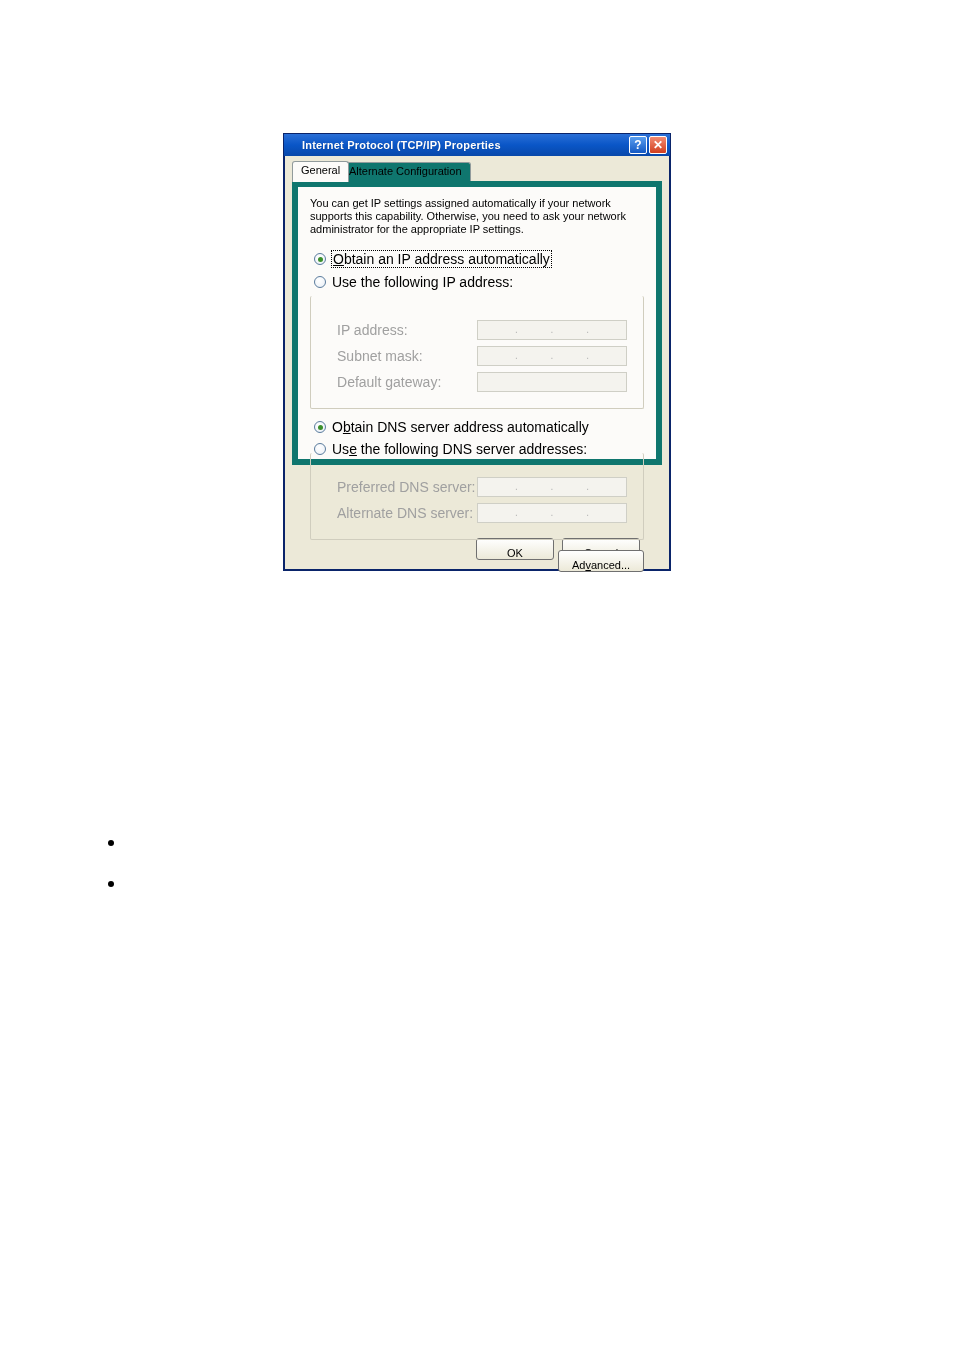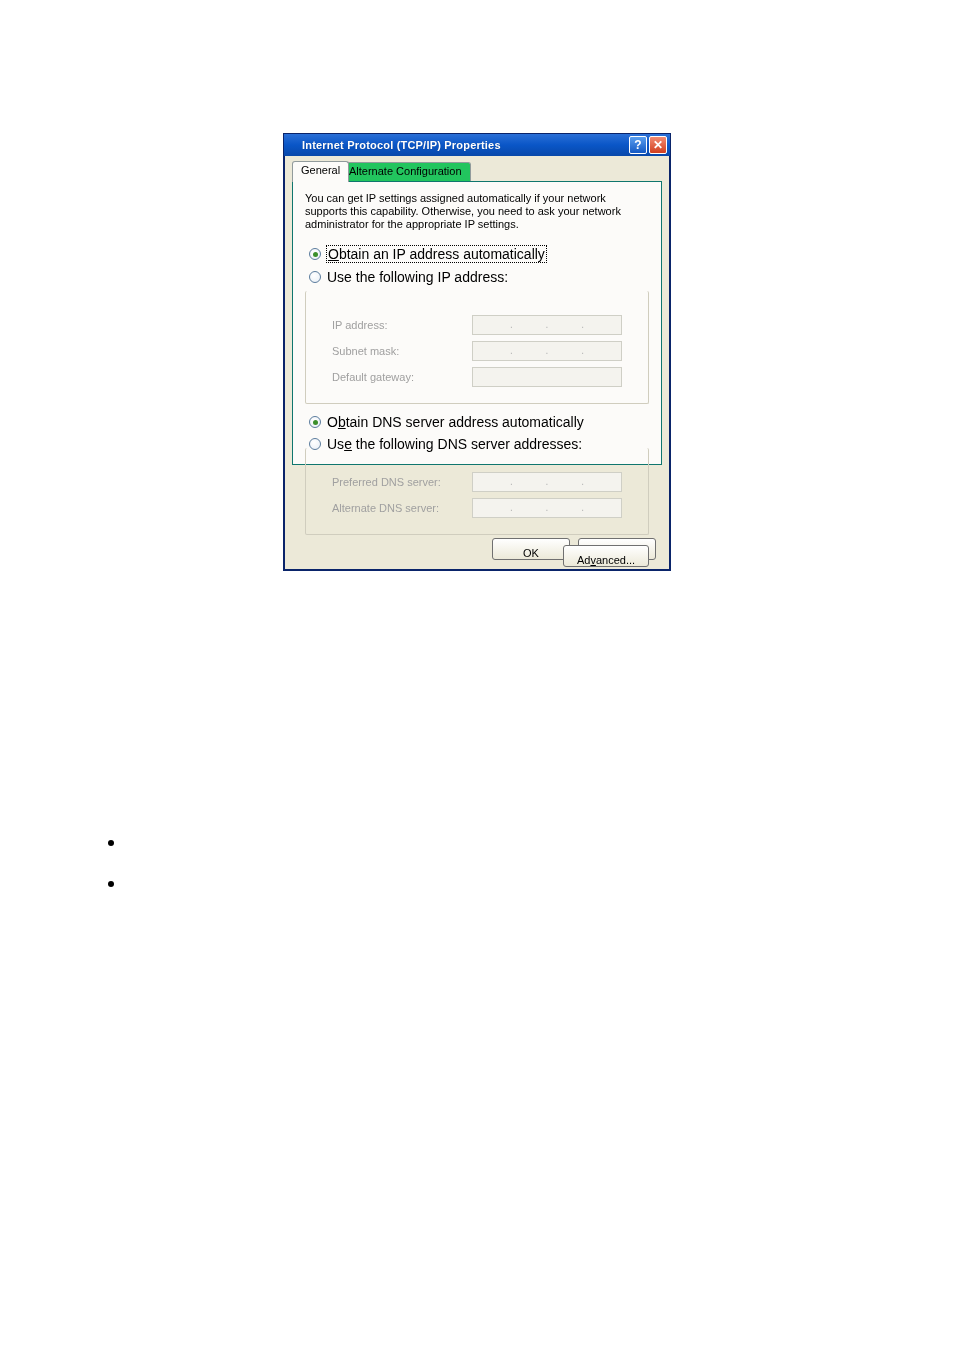--- a/index.html
+++ b/index.html
@@ -99,25 +99,25 @@
     box-sizing: border-box;
   }
   .tab.active {
     background: #FCFBF9;
     z-index: 3;
     top: -1px;
     height: 21px;
   }
   .tab.inactive {
     z-index: 1;
-    background: #22c55e;
+    background: #0f766e;
   }
   .tabpanel {
     position: relative;
-    border: 1px solid #0f766e;
+    border: 6px solid #0f766e;
     background: #FCFBF9;
     height: 284px;
     margin-top: -1px;
     z-index: 2;
     padding: 10px 12px 10px 12px;
     box-sizing: border-box;
   }
   .desc {
     font-size: 11px;
     line-height: 13px;
@@ -171,21 +171,21 @@
     padding: 0 1px;
     margin-left: -1px;
   }
   .field-row {
     display: flex;
     align-items: center;
     margin: 4px 0 6px 16px;
   }
   .field-label {
     width: 140px;
-    font-size: 11px;
+    font-size: 14px;
   }
   .field-label.disabled, .radio-label.disabled { color: #A0A0A0; }
   .ip-input {
     width: 150px;
     height: 20px;
     border: 1px solid #ABADB3;
     background: #ffffff;
     box-sizing: border-box;
     display: flex;
     align-items: center;
@@ -214,21 +214,21 @@
     box-sizing: border-box;
   }
   .btn .ul { text-decoration: underline; }
   .adv-row {
     display: flex;
     justify-content: flex-end;
     margin-top: 8px;
   }
   .footer-btns {
     position: absolute;
-    right: 14px;
+    right: 30px;
     bottom: 10px;
     display: flex;
     gap: 8px;
   }
   .footer-btns .btn { width: 78px; }
 </style>
 </head>
 <body>
 
 <div class="page">

